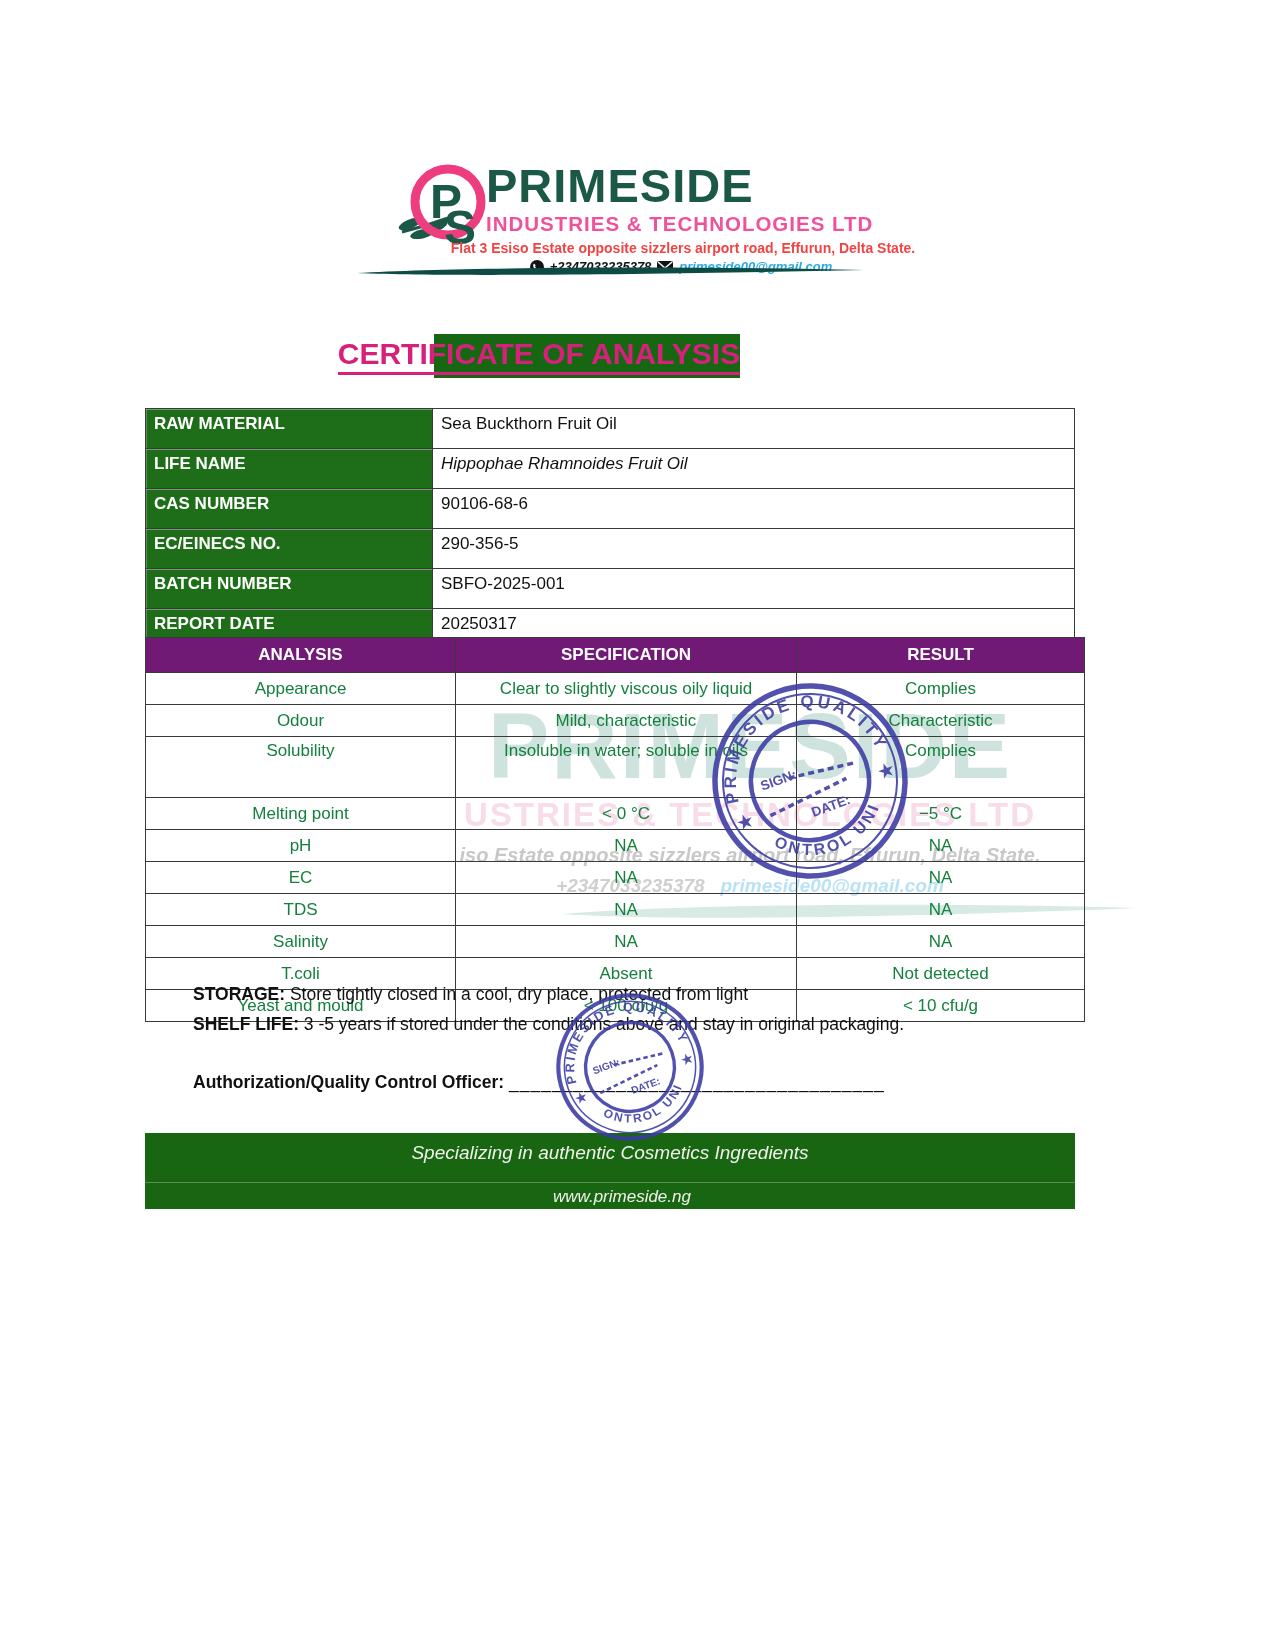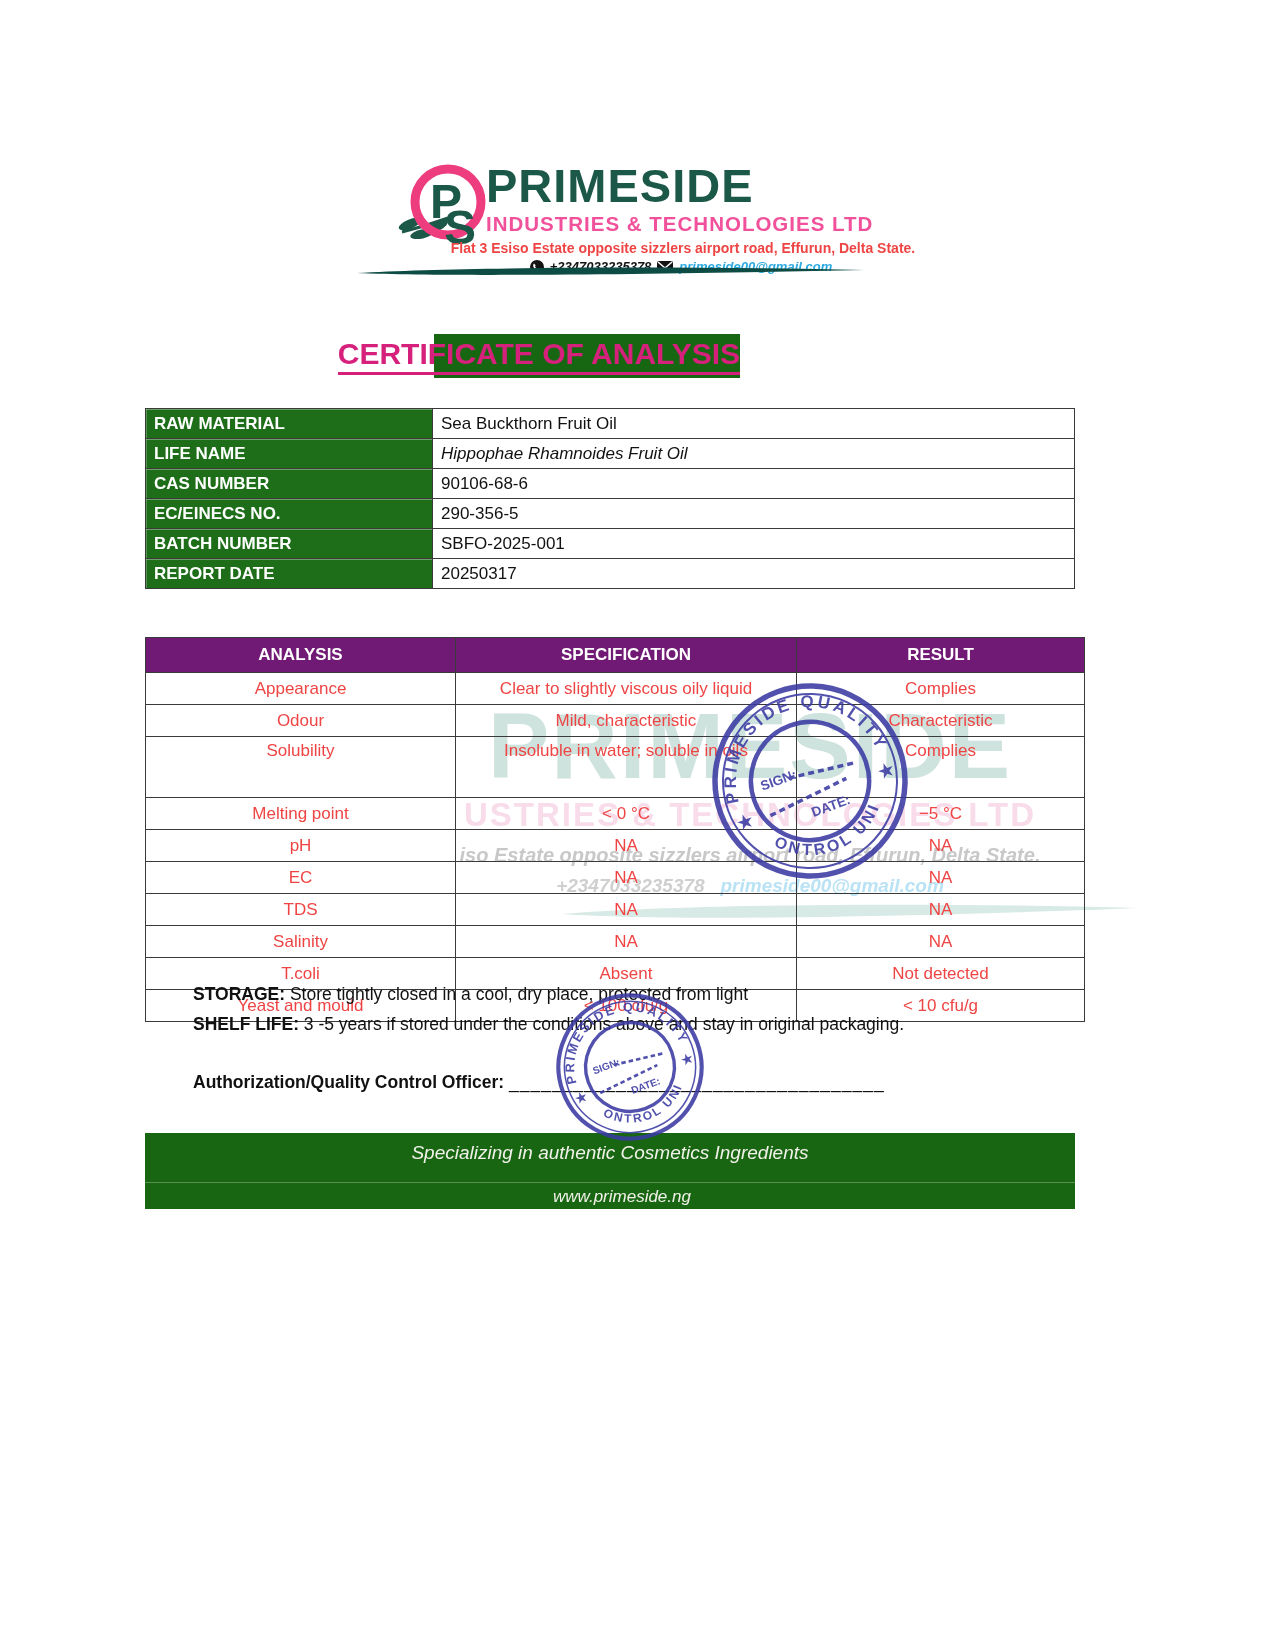--- a/index.html
+++ b/index.html
@@ -20,41 +20,41 @@
   .hdr-swoosh{position:absolute;left:355px;top:266px;}
 
   
   .title-bar{position:absolute;left:434px;top:334px;width:306px;height:44px;background:#176612;
              display:flex;align-items:center;justify-content:flex-end;}
   .title-text{font-size:30px;font-weight:bold;color:#d6217c;letter-spacing:0px;
               border-bottom:3px solid #d6217c;line-height:1.15;white-space:nowrap;}
 
   
   .info-table{position:absolute;left:145px;top:408px;width:930px;border-collapse:collapse;table-layout:fixed;}
-  .info-table td{border:1px solid #3a3a3a;height:29px;font-size:17px;padding:0 6px 0 8px;}
+  .info-table td{border:1px solid #3a3a3a;height:29px;font-size:17px;padding:0 6px 10px 8px;}
   .info-table td.lbl{background:#1e6e19;color:#ffffff;font-weight:bold;width:272px;
                      box-shadow:inset 0 1px 0 rgba(255,255,255,.35), inset 1px 0 0 rgba(255,255,255,.25);}
   .info-table td.val{background:#ffffff;color:#111111;}
   .val-italic{font-style:italic;}
 
   
   .watermark{position:absolute;left:440px;top:700px;width:620px;text-align:center;z-index:1;pointer-events:none;}
   .wm-brand{font-size:92px;font-weight:bold;letter-spacing:2px;color:#cfe3de;line-height:1;}
   .wm-sub{font-size:33px;font-weight:bold;letter-spacing:2px;color:#f8dcea;margin-top:4px;}
   .wm-addr{font-size:20px;font-weight:bold;font-style:italic;color:#c8c8c8;margin-top:10px;}
   .wm-contact{font-size:19px;font-weight:bold;font-style:italic;color:#cfcfcf;margin-top:8px;}
   .wm-email{color:#b9e2f4;}
   .wm-swoosh{position:absolute;left:560px;top:900px;z-index:1;pointer-events:none;}
 
   
   .analysis-table{position:absolute;left:145px;top:637px;width:930px;border-collapse:collapse;
                   table-layout:fixed;z-index:2;}
   .analysis-table th{background:#701a75;color:#ffffff;font-weight:bold;font-size:17px;height:32px;
                      border:1px solid #3a3a3a;}
-  .analysis-table td{border:1px solid #3a3a3a;background:transparent;font-size:17px;color:#ef4444;
+  .analysis-table td{border:1px solid #3a3a3a;background:transparent;font-size:17px;color:#15803d;
                      text-align:center;height:31px;padding:0 4px;}
   .analysis-table tr.tall td{height:56px;vertical-align:top;padding-top:4px;}
   .col-a{width:307px;} .col-s{width:338px;} .col-r{width:285px;}
 
   
   .note{position:absolute;left:145px;font-size:17.5px;color:#111;z-index:2;padding-left:48px;}
   .note b{font-weight:bold;}
   .storage-note{top:984px;}
   .shelf-note{top:1014px;}
   .auth-note{top:1072px;font-weight:bold;}

